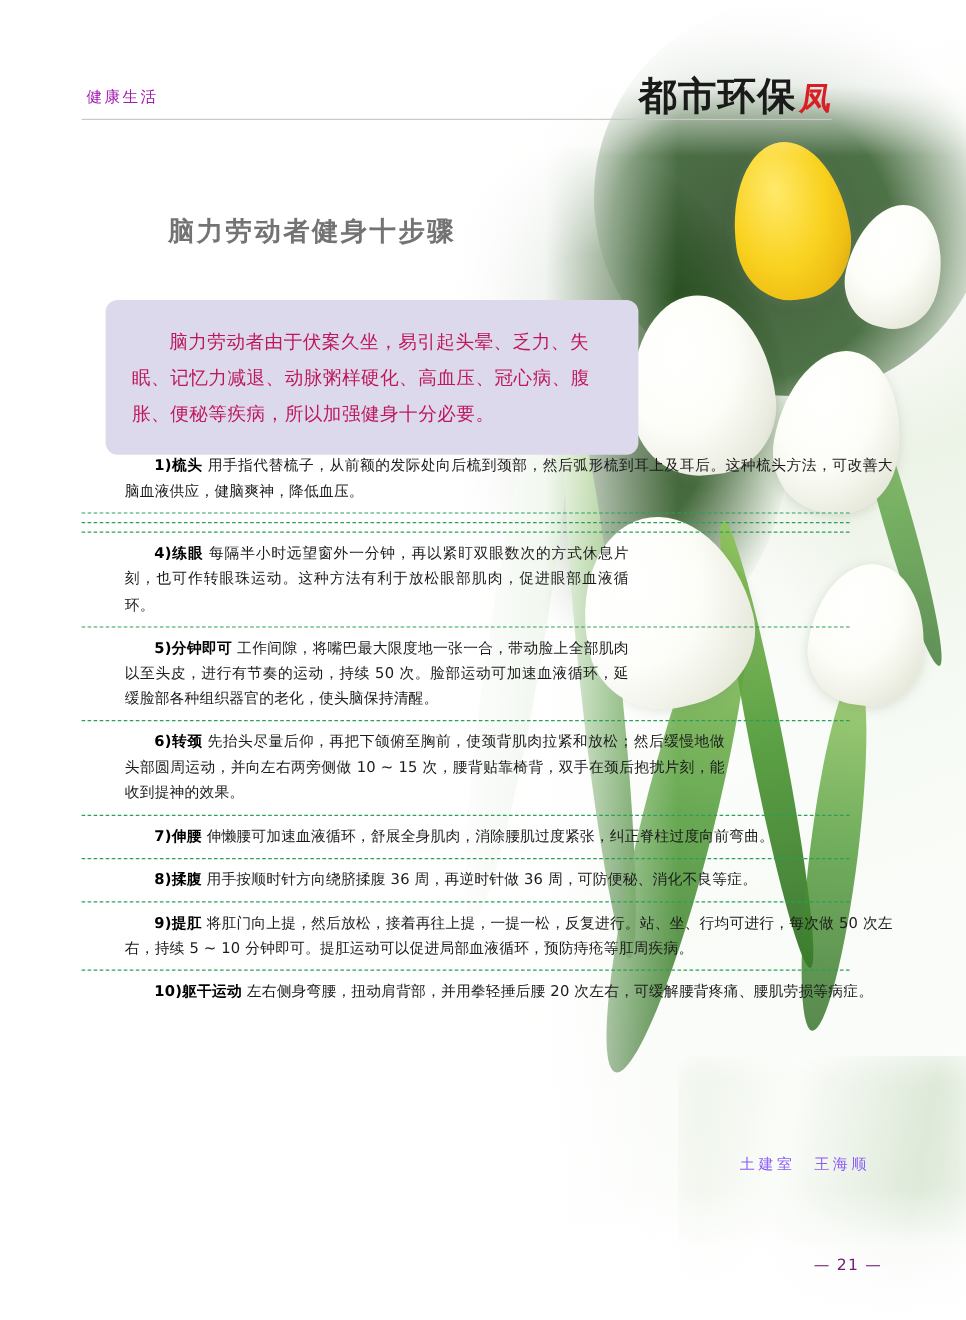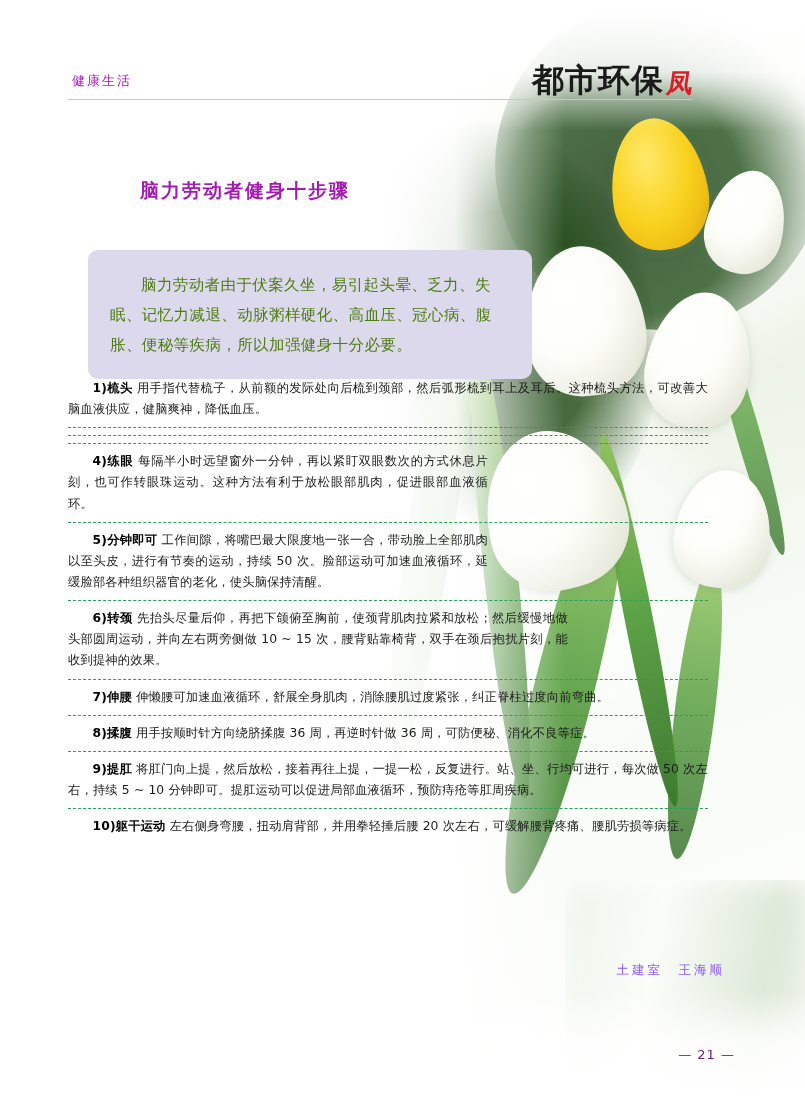--- a/index.html
+++ b/index.html
@@ -159,37 +159,37 @@
     line-height: 1;
     transform: skewX(-8deg);
     margin-left: 1px;
   }
 
   
   .title {
     position: absolute;
     left: 140px;
     top: 178px;
-    font-size: 19px;
-    font-weight: bold;
-    color: #a21caf;
+    font-size: 22px;
+    font-weight: bold;
+    color: #737373;
     letter-spacing: 2px;
     font-family: "DejaVu Sans", "Liberation Sans", sans-serif;
   }
 
   
   .lead {
     position: absolute;
     left: 88px;
     top: 250px;
     width: 400px;
     padding: 20px 22px 18px 22px;
     background: #dcd9ec;
     border-radius: 10px;
-    color: #4d7c0f;
+    color: #be185d;
     font-size: 15.5px;
     line-height: 1.95;
     letter-spacing: .4px;
     text-indent: 2em;
     font-family: "DejaVu Serif", "Liberation Serif", serif;
   }
 
   
   .steps {
     position: absolute;
@@ -206,20 +206,21 @@
     height: 0;
     margin: 0 0 7px 0;
   }
   .step-body {
     font-size: 12.3px;
     line-height: 1.72;
     color: #1b1b1b;
     letter-spacing: .15px;
     text-align: justify;
     font-family: "DejaVu Sans", "Liberation Sans", sans-serif;
+    margin-left: 36px;
   }
   .step-body .num {
     font-weight: bold;
     color: #000;
   }
   .step-body .name {
     font-weight: bold;
     color: #000;
   }
   .indent { display: inline-block; width: 2em; }

